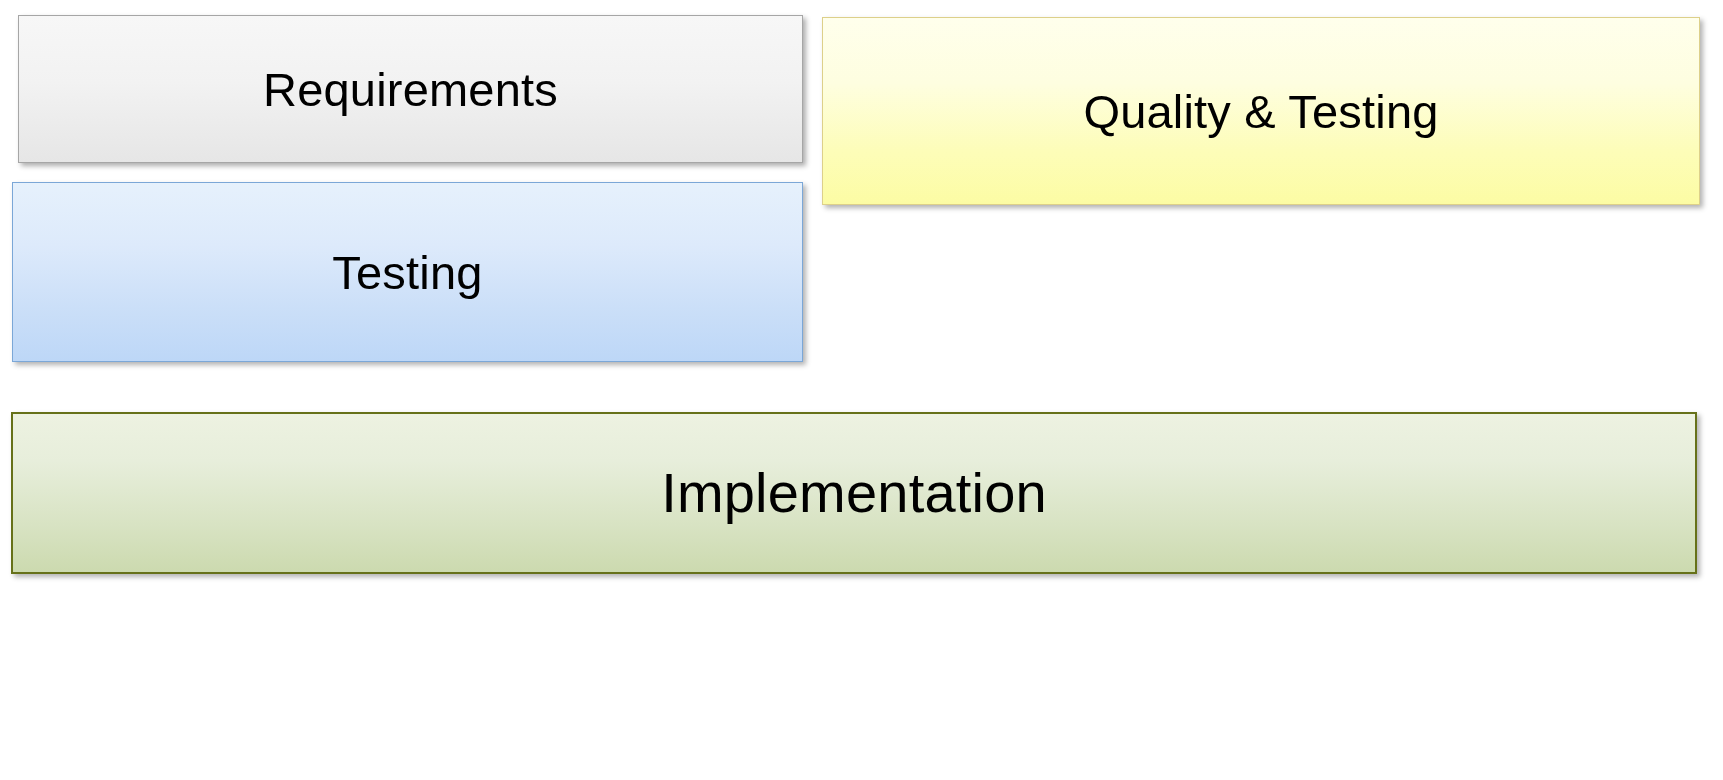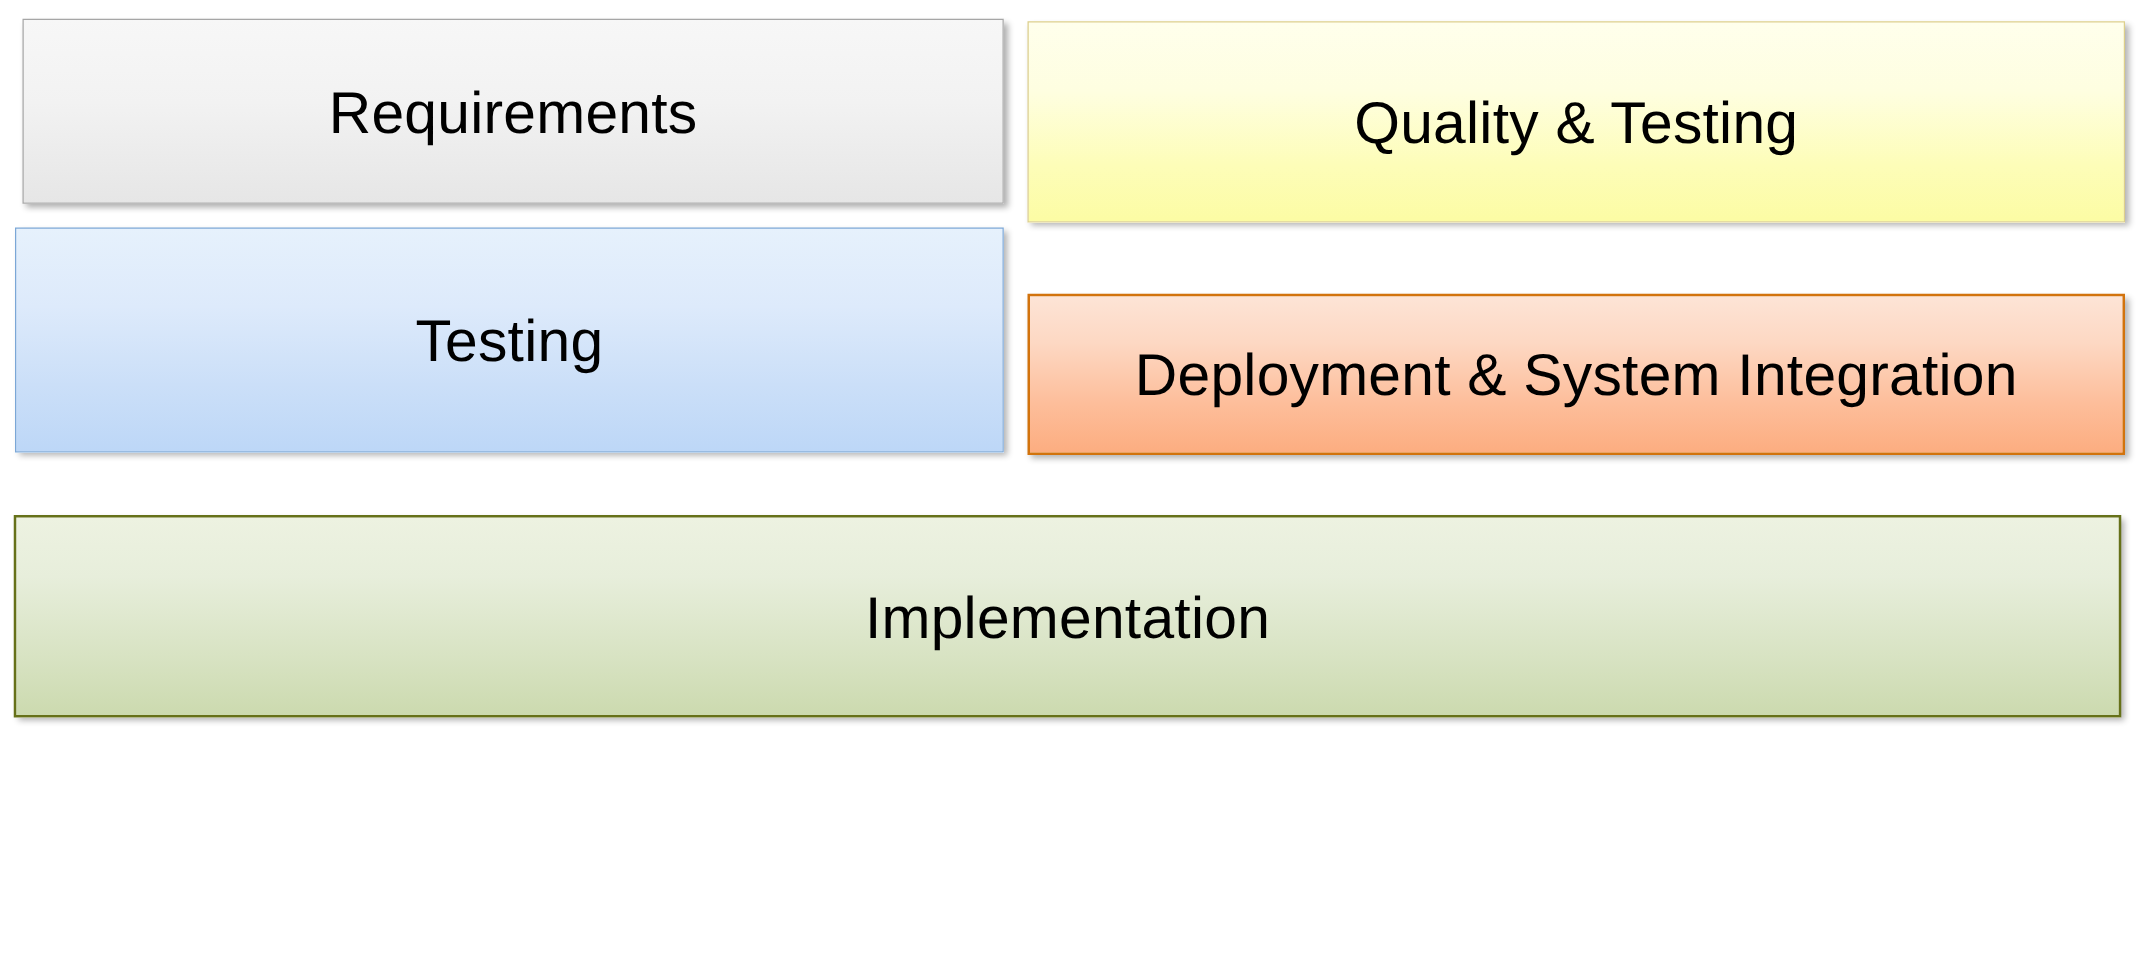--- a/index.html
+++ b/index.html
@@ -46,21 +46,21 @@
     box-shadow: 3px 3px 5px rgba(0,0,0,0.32);
     font-size: 47px;
     justify-content: center;
   }
 
   
   #box-quality {
     left: 822px;
     top: 17px;
     width: 878px;
-    height: 161px;
+    height: 188px;
     border: 1px solid #ddd08a;
     background: linear-gradient(to bottom, #ffffec 0%, #fefee0 35%, #fdfdb8 72%, #fcfca4 100%);
     box-shadow: 3px 3px 5px rgba(0,0,0,0.30);
     font-size: 47px;
   }
 
   
   #box-design {
     left: 12px;
     top: 182px;
@@ -86,21 +86,21 @@
 
   
   #box-implementation {
     left: 11px;
     top: 412px;
     width: 1686px;
     height: 162px;
     border: 2px solid #667119;
     background: linear-gradient(to bottom, #edf2e1 0%, #e7eedb 30%, #d8e3c3 70%, #ccdaaf 100%);
     box-shadow: 3px 3px 5px rgba(0,0,0,0.30);
-    font-size: 47px;
+    font-size: 56px;
   }
 
   
   #box-process {
     left: 11px;
     top: 591px;
     width: 1686px;
     height: 163px;
     border: 1px solid #e05c5c;
     background: linear-gradient(to bottom, #ffffff 0%, #fbcdcd 22%, #f68f8f 52%, #f48080 78%, #ef7878 100%);
@@ -118,22 +118,19 @@
   </div>
 
   <div class="box" id="box-quality">
     <span class="box-label">Quality &amp; Testing</span>
   </div>
 
   <div class="box" id="box-design">
     <span class="box-label">Testing</span>
   </div>
 
-  <div class="box" id="box-deployment">
-    <span class="box-label">Deployment &amp; System Integration</span>
-  </div>
 
   <div class="box" id="box-implementation">
     <span class="box-label">Implementation</span>
   </div>
 
 
 </div>
 
 </body></html>

